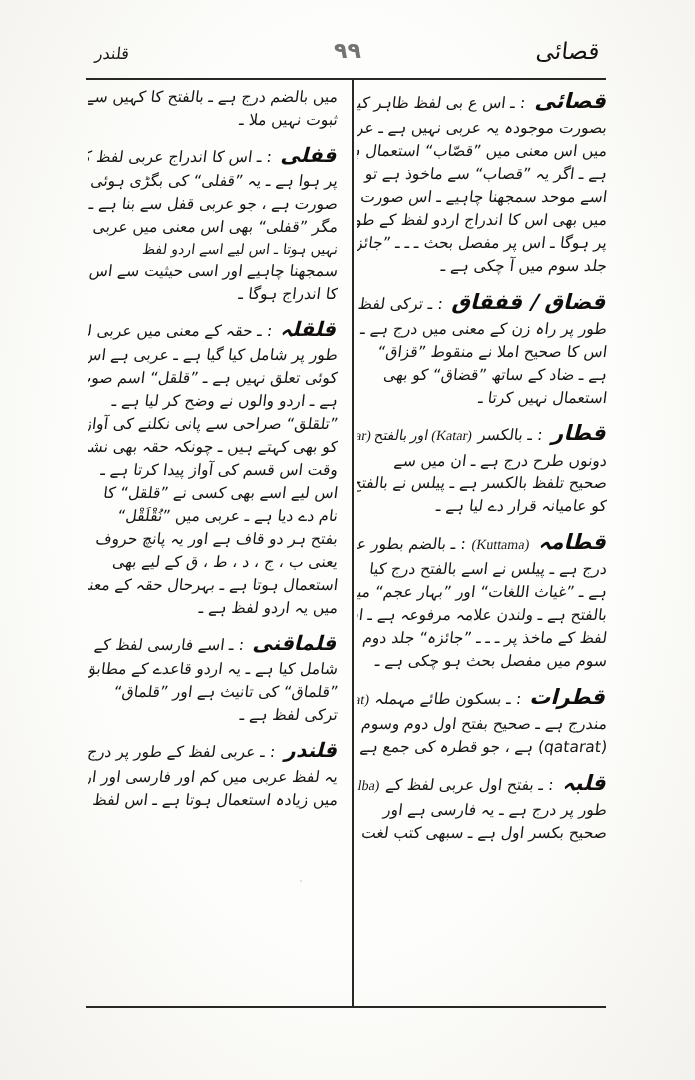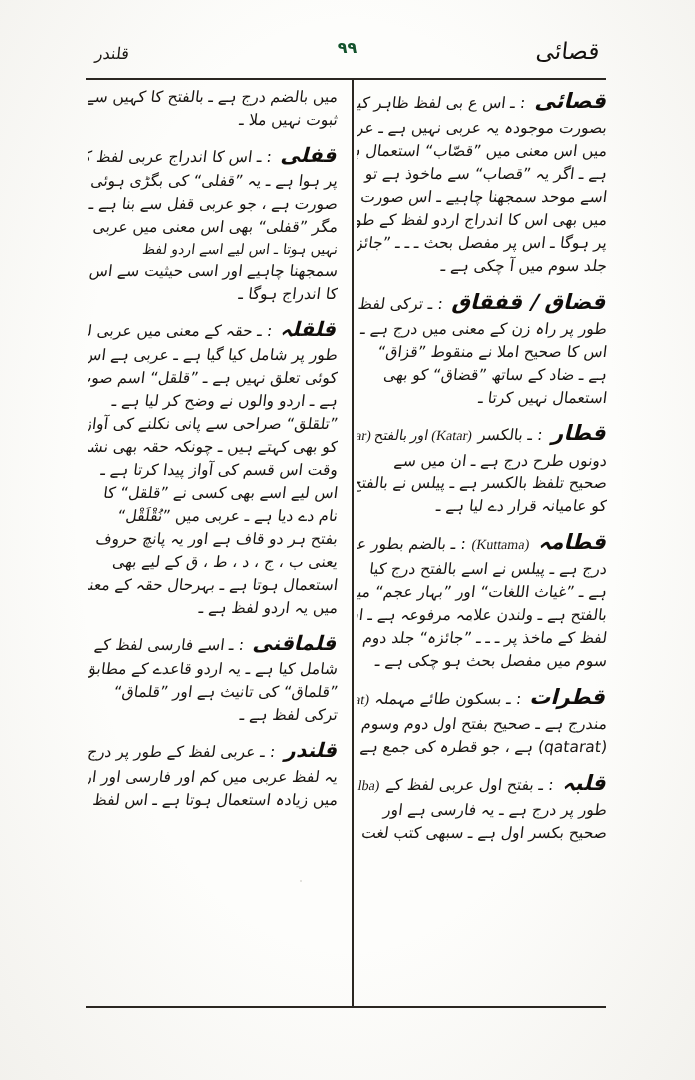--- a/index.html
+++ b/index.html
@@ -51,23 +51,23 @@
     font-size: 16px;
     color: #1b1712;
     direction: rtl;
     transform: skewX(-6deg);
   }
   .page-number {
     position: absolute;
     left: 50%;
     top: 0px;
     transform: translateX(-50%);
-    font-size: 16px;
+    font-size: 22px;
     font-weight: bold;
-    color: #14532d;
+    color: #737373;
     letter-spacing: 1px;
   }
   .rule-top {
     position: absolute;
     top: 78px;
     left: 86px;
     width: 520px;
     height: 2px;
     background: #2b2722;
   }

